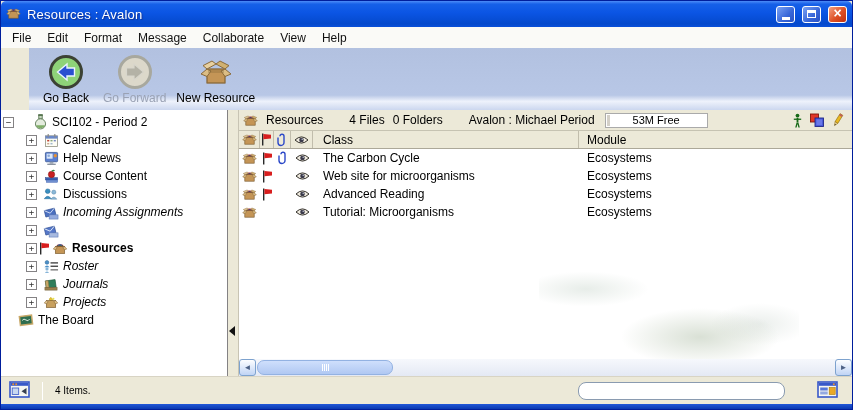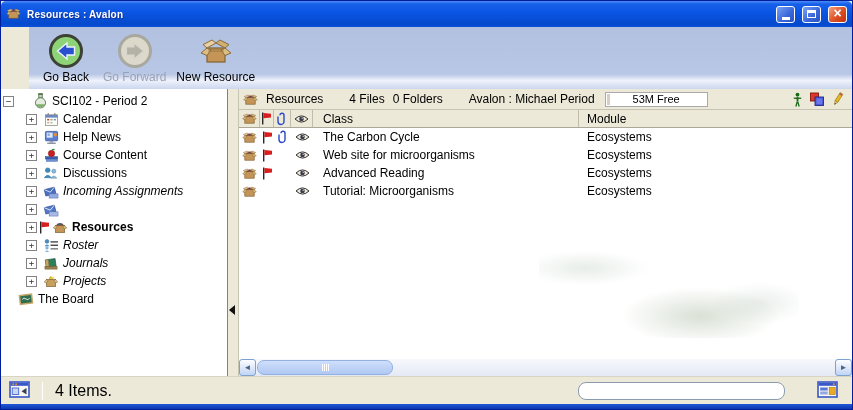--- a/index.html
+++ b/index.html
@@ -12,21 +12,21 @@
     font-family:"Liberation Sans", sans-serif;
     overflow:hidden;position:relative;
   }
   
   .titlebar{
     height:26px;flex:0 0 26px;display:flex;align-items:center;
     padding:0 5px;gap:5px;
     background:linear-gradient(180deg,#4d8cf8 0%,#1660e8 12%,#0b55e4 45%,#0549cc 88%,#0a50da 100%);
     border-radius:5px 5px 0 0;
   }
-  .title-text{color:#fff;font-size:10px;font-weight:bold;text-shadow:1px 1px 1px #15318f;flex:1;letter-spacing:.2px;}
+  .title-text{color:#fff;font-size:13px;font-weight:normal;text-shadow:1px 1px 1px #15318f;flex:1;letter-spacing:.2px;}
   .winbtn{width:19px;height:17px;border:1px solid #fff;border-radius:3px;margin-left:2px;
     display:flex;align-items:center;justify-content:center;color:#fff;font-size:12px;line-height:1;
     background:linear-gradient(135deg,#7aa2f4 0%,#3866d8 60%,#2a52c4 100%);cursor:pointer;}
   .winbtn.close{background:linear-gradient(135deg,#f4a080 0%,#dd4f24 55%,#c03010 100%);}
   .winbtn .minbar{width:8px;height:3px;background:#fff;margin-top:8px;}
   .winbtn .maxbox{width:9px;height:8px;border:1px solid #fff;border-top-width:3px;}
   .winbtn.close span{font-weight:bold;font-size:14px;margin-top:-2px;}
   
   .menubar{height:21px;flex:0 0 21px;background:#fafaf7;display:flex;align-items:center;padding-left:3px;}
   .menu-item{font-size:12px;color:#111;padding:2px 8px;cursor:default;}
@@ -88,21 +88,21 @@
     background:linear-gradient(180deg,#fdfeff,#c0d4f5);display:flex;align-items:center;justify-content:center;
     font-size:8px;color:#4d6185;cursor:pointer;}
   .sthumb{width:136px;height:15px;margin:0 1px;border:1px solid #93b2e2;border-radius:7px;
     background:linear-gradient(180deg,#cfdffc,#b0c8f2);display:flex;align-items:center;justify-content:center;gap:1px;cursor:grab;}
   .sthumb i{display:block;width:1px;height:7px;background:#93aede;border-right:1px solid #fff;}
   .strack{flex:1;height:17px;cursor:pointer;}
   
   .statusbar{height:28px;flex:0 0 28px;background:#ece9d8;border-top:1px solid #d8d4c4;
     display:flex;align-items:center;padding:0 14px 0 8px;}
   .status-sep{width:1px;height:18px;background:#bdb9a8;border-right:1px solid #fff;margin:0 12px;}
-  .status-text{font-size:16px;color:#000;}
+  .status-text{font-size:10px;color:#000;}
   .status-spacer{flex:1;}
   .status-field{width:207px;height:18px;background:#fff;border:1px solid #8a9bb0;border-radius:8px;margin-right:32px;}
   .bottom-strip{height:5px;flex:0 0 5px;background:linear-gradient(180deg,#2258d8,#0a38b0);}
 </style>
 </head>
 <body>
 
 <div class="window">
 
   <div class="titlebar">
@@ -122,20 +122,29 @@
         <span class="minbar"></span>
       </span>
     <span class="winbtn">
         <span class="maxbox"></span>
       </span>
     <span class="winbtn close">
         <span>×</span>
       </span>
   </div>
 
+  <div class="menubar">
+      <span class="menu-item">File</span>
+      <span class="menu-item">Edit</span>
+      <span class="menu-item">Format</span>
+      <span class="menu-item">Message</span>
+      <span class="menu-item">Collaborate</span>
+      <span class="menu-item">View</span>
+      <span class="menu-item">Help</span>
+    </div>
 
   <div class="toolbar">
       <div class="tbtn">
         <span class="ticon">
           <svg width="36" height="36" viewBox="0 0 36 36">
             <circle cx="18" cy="18" r="15.5" fill="#8ed378" stroke="#3c4234" stroke-width="3"></circle>
             <polygon points="9.5,18 19,10 19,14 26.5,14 26.5,22 19,22 19,26" fill="#2a50d0" stroke="#eaf4ff" stroke-width="1.4"></polygon>
           </svg>
         </span>
         <span class="tlabel">Go Back</span>

